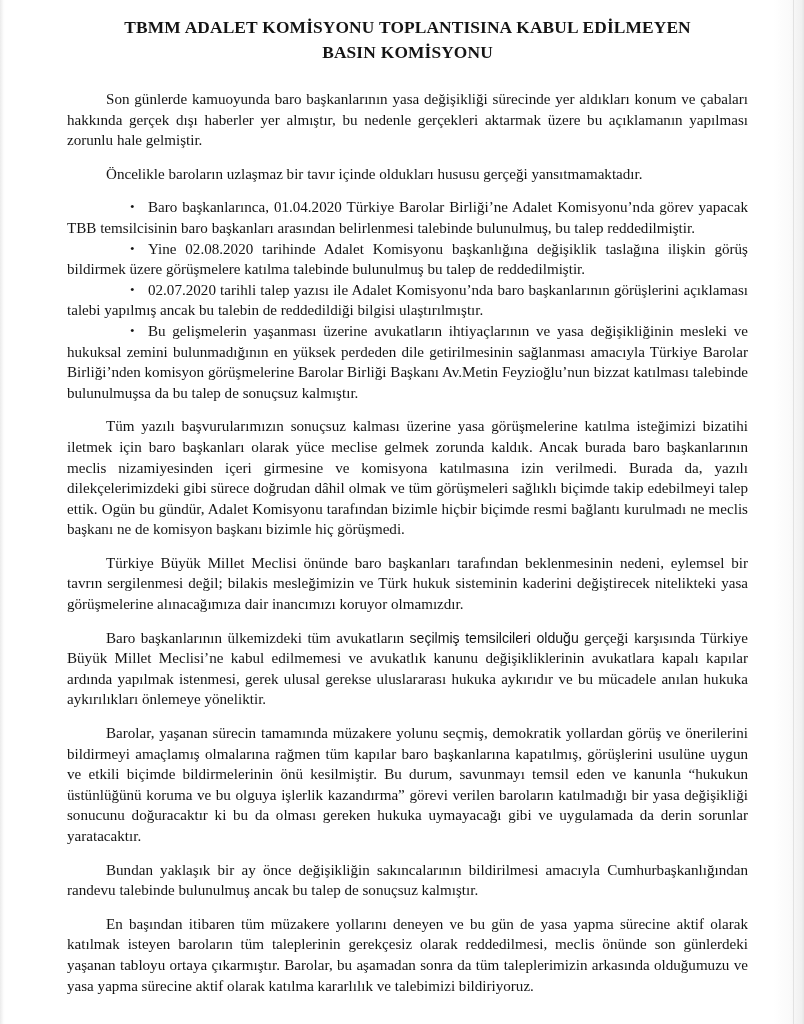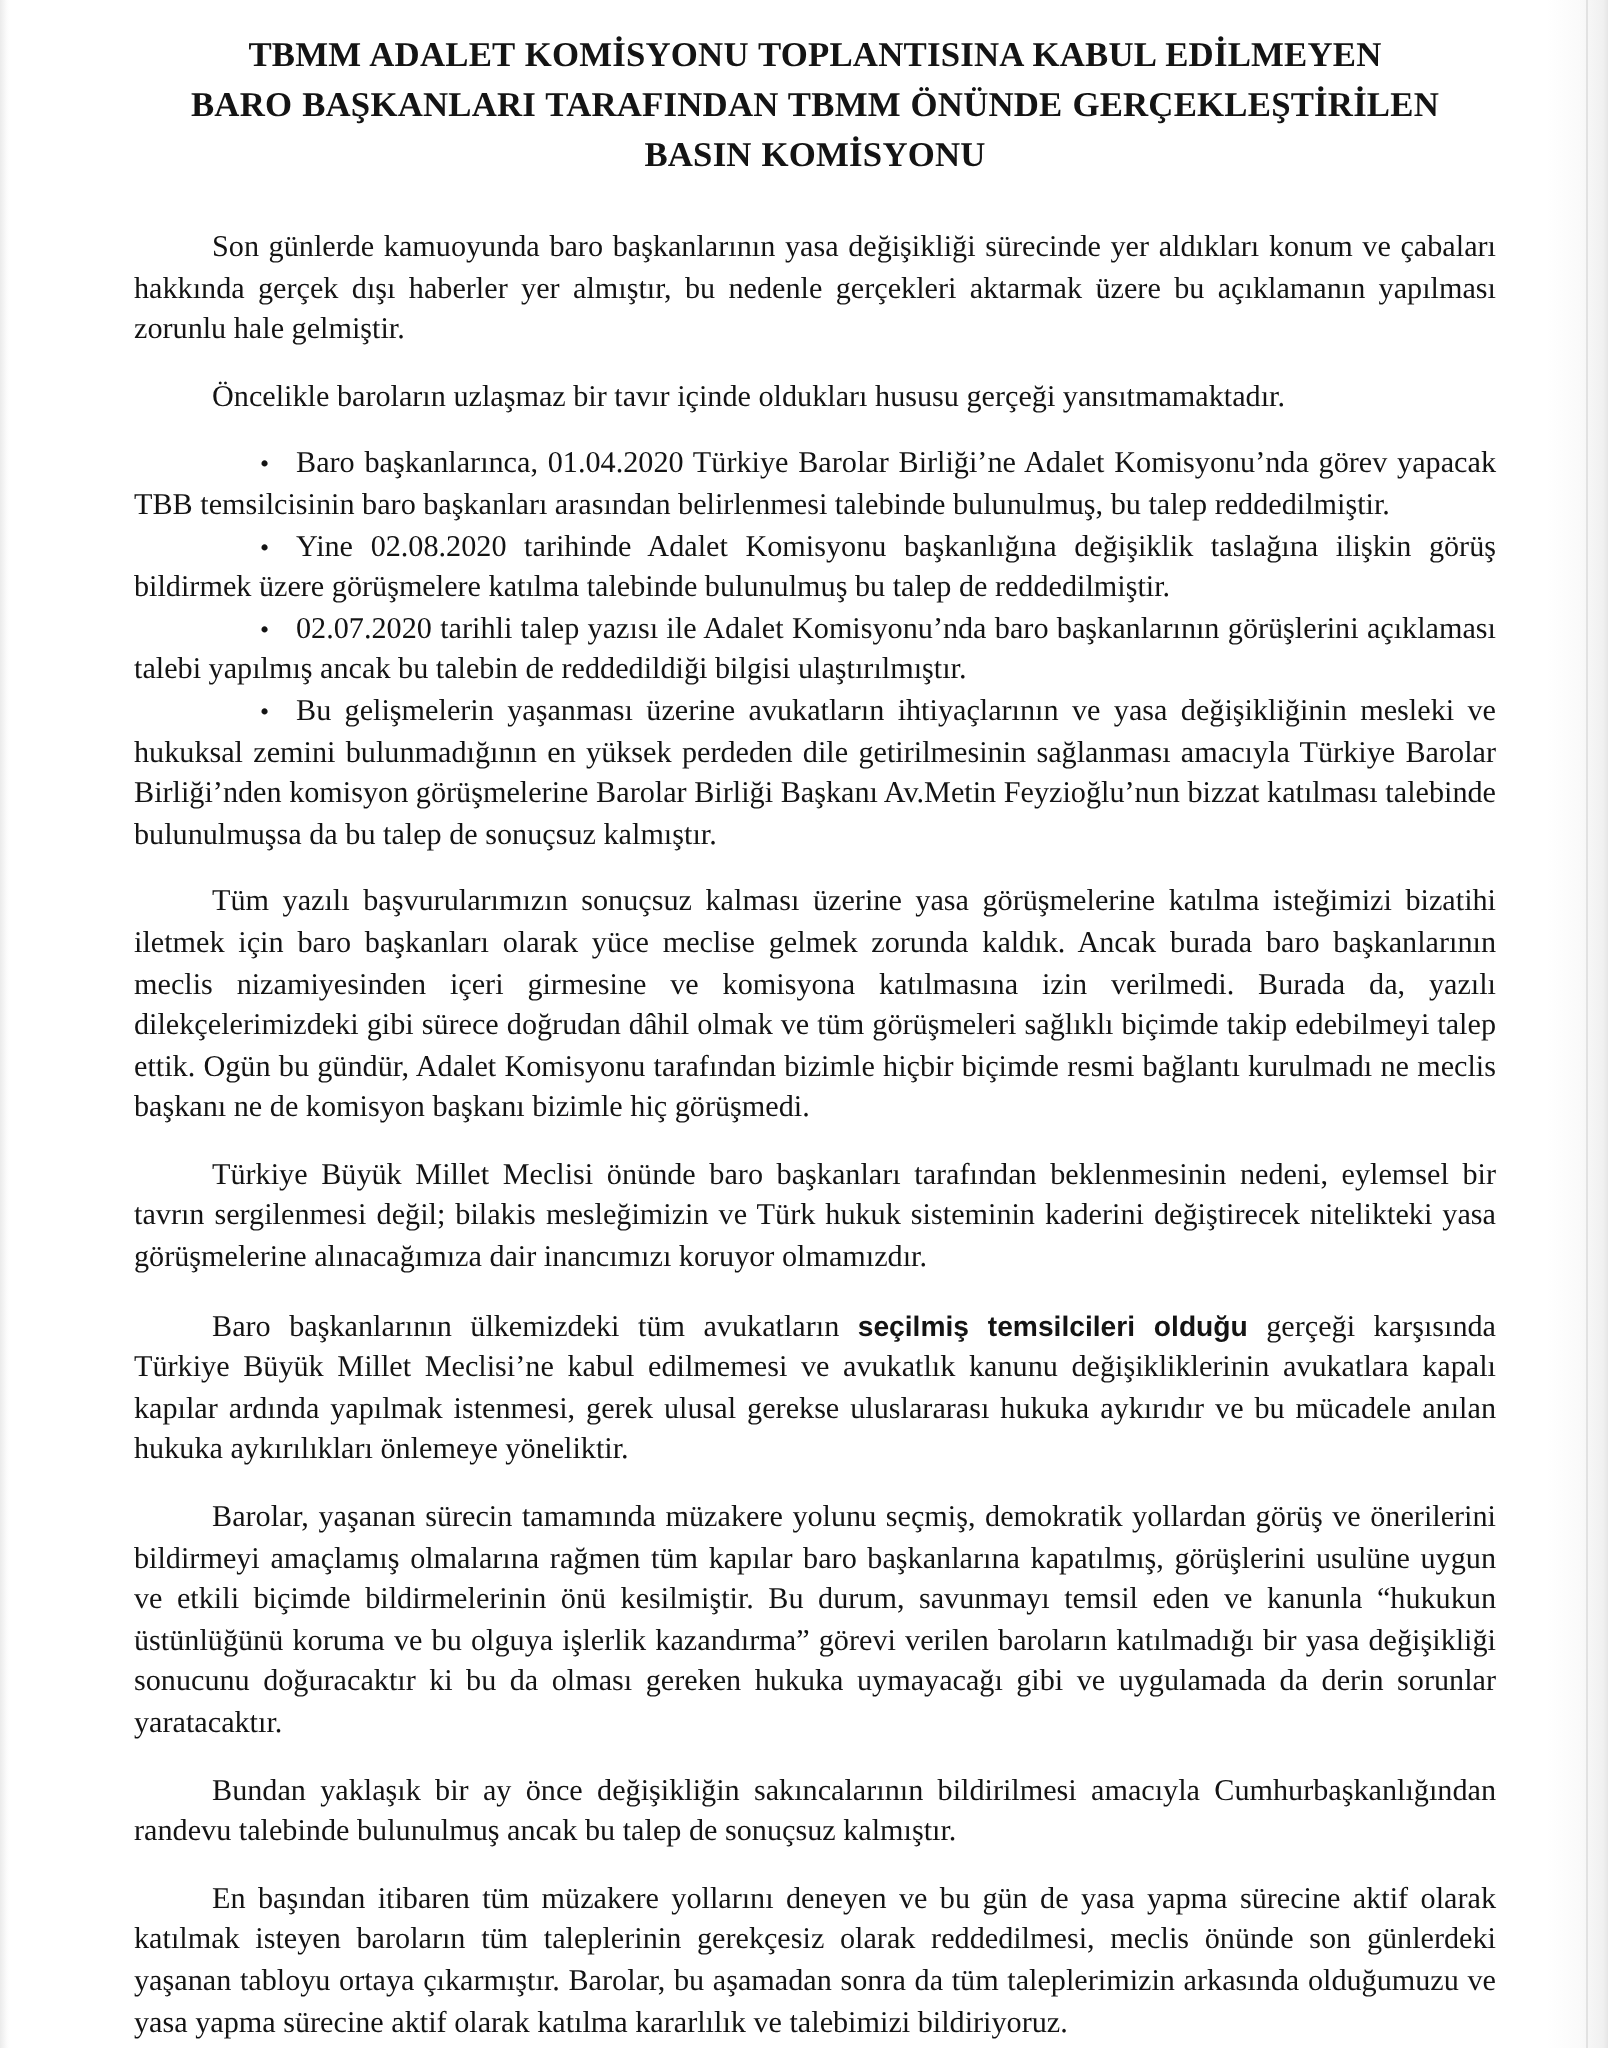--- a/index.html
+++ b/index.html
@@ -102,38 +102,37 @@
   ul.bullet-list li .bullet {
     position: absolute;
     left: 63px;
     top: 0;
     font-size: 13px;
     line-height: 20.6px;
   }
 
   b.strong {
     font-family: "Liberation Sans", "DejaVu Sans", sans-serif;
-    font-weight: bold;
+    font-weight: normal;
     font-size: 14.1px;
   }
 </style>
 </head>
 <body>
 
 <div class="page-sheet">
 
   <div class="scan-edge-left"></div>
   <div class="scan-edge-right"></div>
   <div class="scan-rule-right"></div>
 
   <div class="content">
 
     <h1 class="doc-title">
       <span class="tline">TBMM ADALET KOMİSYONU TOPLANTISINA KABUL EDİLMEYEN</span>
-      <span class="tline">BARO BAŞKANLARI TARAFINDAN TBMM ÖNÜNDE GERÇEKLEŞTİRİLEN</span>
       <span class="tline">BASIN KOMİSYONU</span>
     </h1>
 
     <div class="body-block">
 
       <p class="para">Son günlerde kamuoyunda baro başkanlarının yasa değişikliği sürecinde yer aldıkları konum ve çabaları hakkında gerçek dışı haberler yer almıştır, bu nedenle gerçekleri aktarmak üzere bu açıklamanın yapılması zorunlu hale gelmiştir.</p>
 
       <p class="para">Öncelikle baroların uzlaşmaz bir tavır içinde oldukları hususu gerçeği yansıtmamaktadır.</p>
 
       <ul class="bullet-list">

